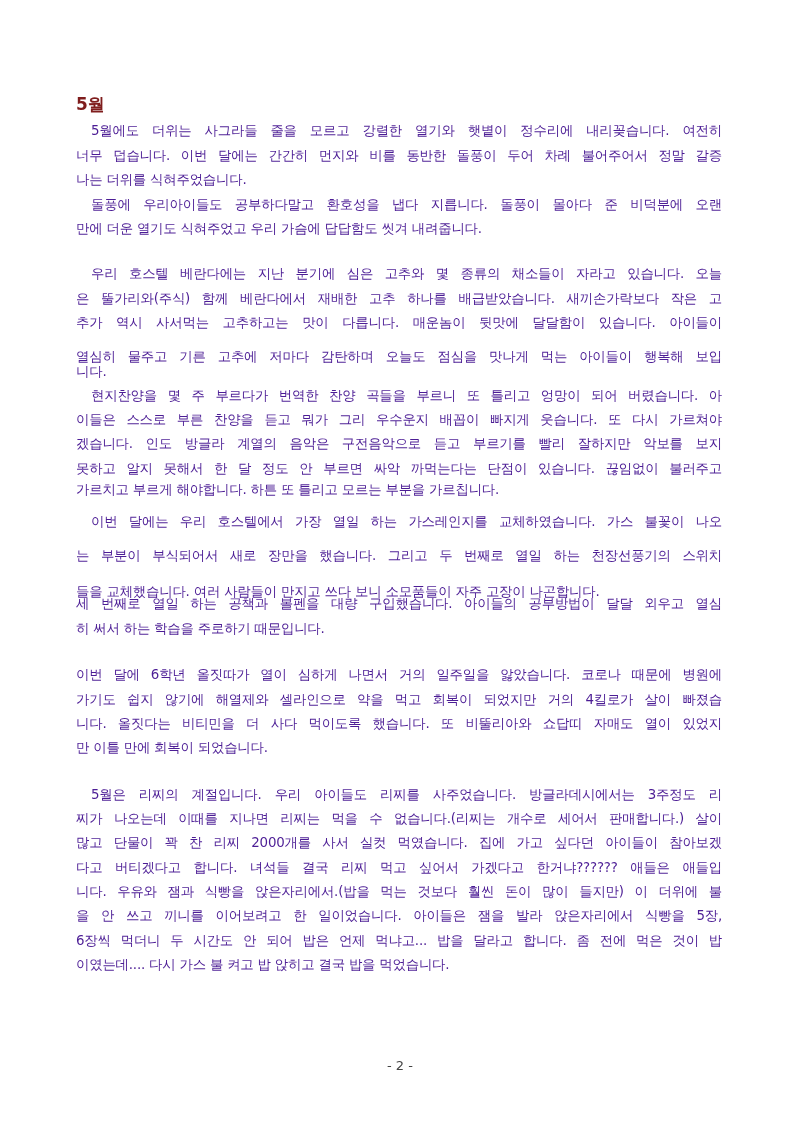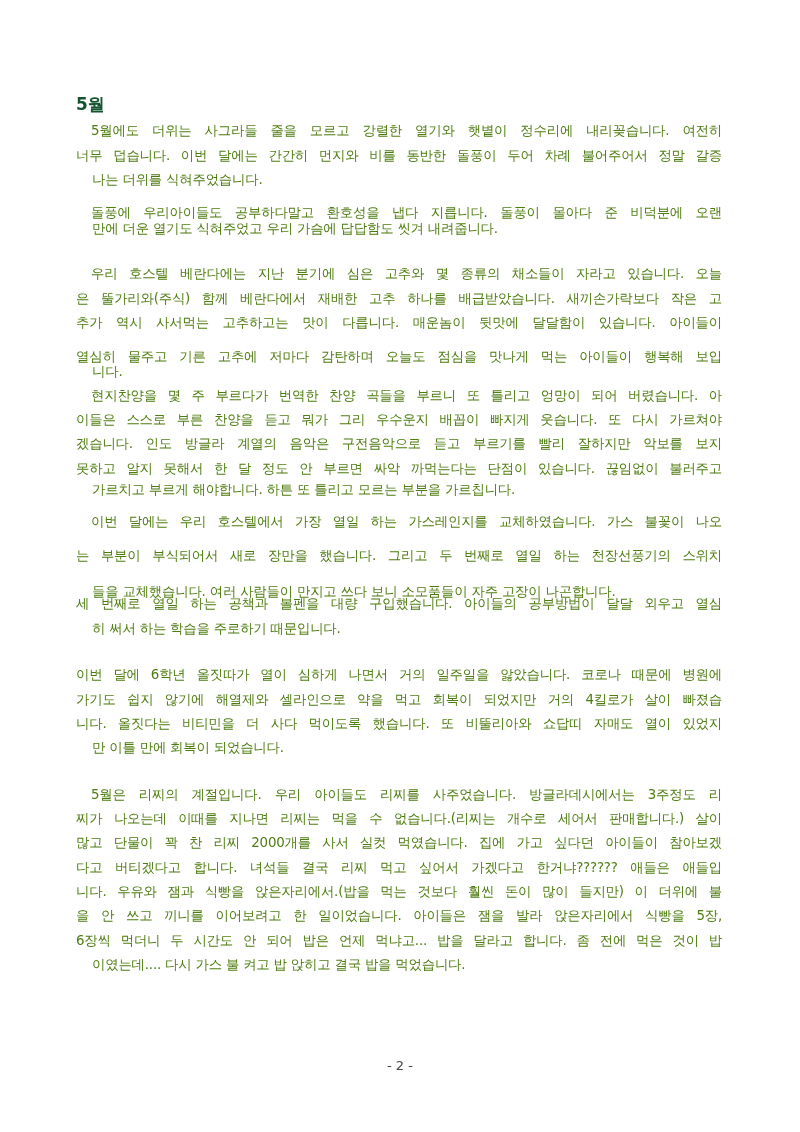--- a/index.html
+++ b/index.html
@@ -1,42 +1,42 @@
 <!DOCTYPE html>
 <html><head>
 <meta charset="utf-8">
 <style>
   html, body { margin: 0; padding: 0; background: #ffffff; }
   body { width: 800px; height: 1132px; position: relative; overflow: hidden;
          font-family: "DejaVu Sans", "Liberation Sans", sans-serif; color: #1a1a1a; }
   .page { position: absolute; left: 0; top: 0; width: 800px; height: 1132px; background: #fff; }
   .title { position: absolute; left: 76px; top: 94px; font-size: 17px; font-weight: bold;
-           line-height: 20px; color: #14532d; }
+           line-height: 20px; color: #7f1d1d; }
   .line { position: absolute; left: 76px; width: 646px; font-size: 13.4px; line-height: 18px;
-          white-space: nowrap; text-align: justify; text-align-last: justify; color: #4d7c0f;
+          white-space: nowrap; text-align: justify; text-align-last: justify; color: #4c1d95;
           letter-spacing: -0.2px; }
   .line.indent { left: 91px; width: 631px; }
-  .line.last { text-align-last: left; width: auto; margin-left: 16px; }
+  .line.last { text-align-last: left; width: auto; }
   .pagenum { position: absolute; left: 0; width: 800px; top: 1058px; text-align: center;
              font-size: 13px; color: #444; line-height: 16px; }
 </style>
 </head>
 <body>
 
 <div class="page">
   <div class="title">5월</div>
 
   <div>
     <div class="line indent" style="top:122px">5월에도 더위는 사그라들 줄을 모르고 강렬한 열기와 햇볕이 정수리에 내리꽂습니다. 여전히</div>
     <div class="line" style="top:147px">너무 덥습니다. 이번 달에는 간간히 먼지와 비를 동반한 돌풍이 두어 차례 불어주어서 정말 갈증</div>
     <div class="line last" style="top:171px">나는 더위를 식혀주었습니다.</div>
   </div>
 
   <div>
-    <div class="line indent" style="top:204px">돌풍에 우리아이들도 공부하다말고 환호성을 냅다 지릅니다. 돌풍이 몰아다 준 비덕분에 오랜</div>
+    <div class="line indent" style="top:196px">돌풍에 우리아이들도 공부하다말고 환호성을 냅다 지릅니다. 돌풍이 몰아다 준 비덕분에 오랜</div>
     <div class="line last" style="top:220px">만에 더운 열기도 식혀주었고 우리 가슴에 답답함도 씻겨 내려줍니다.</div>
   </div>
 
   <div>
     <div class="line indent" style="top:265px">우리 호스텔 베란다에는 지난 분기에 심은 고추와 몇 종류의 채소들이 자라고 있습니다. 오늘</div>
     <div class="line" style="top:290px">은 뚤가리와(주식) 함께 베란다에서 재배한 고추 하나를 배급받았습니다. 새끼손가락보다 작은 고</div>
     <div class="line" style="top:314px">추가 역시 사서먹는 고추하고는 맛이 다릅니다. 매운놈이 뒷맛에 달달함이 있습니다. 아이들이</div>
     <div class="line" style="top:348px">열심히 물주고 기른 고추에 저마다 감탄하며 오늘도 점심을 맛나게 먹는 아이들이 행복해 보입</div>
     <div class="line last" style="top:363px">니다.</div>
   </div>

